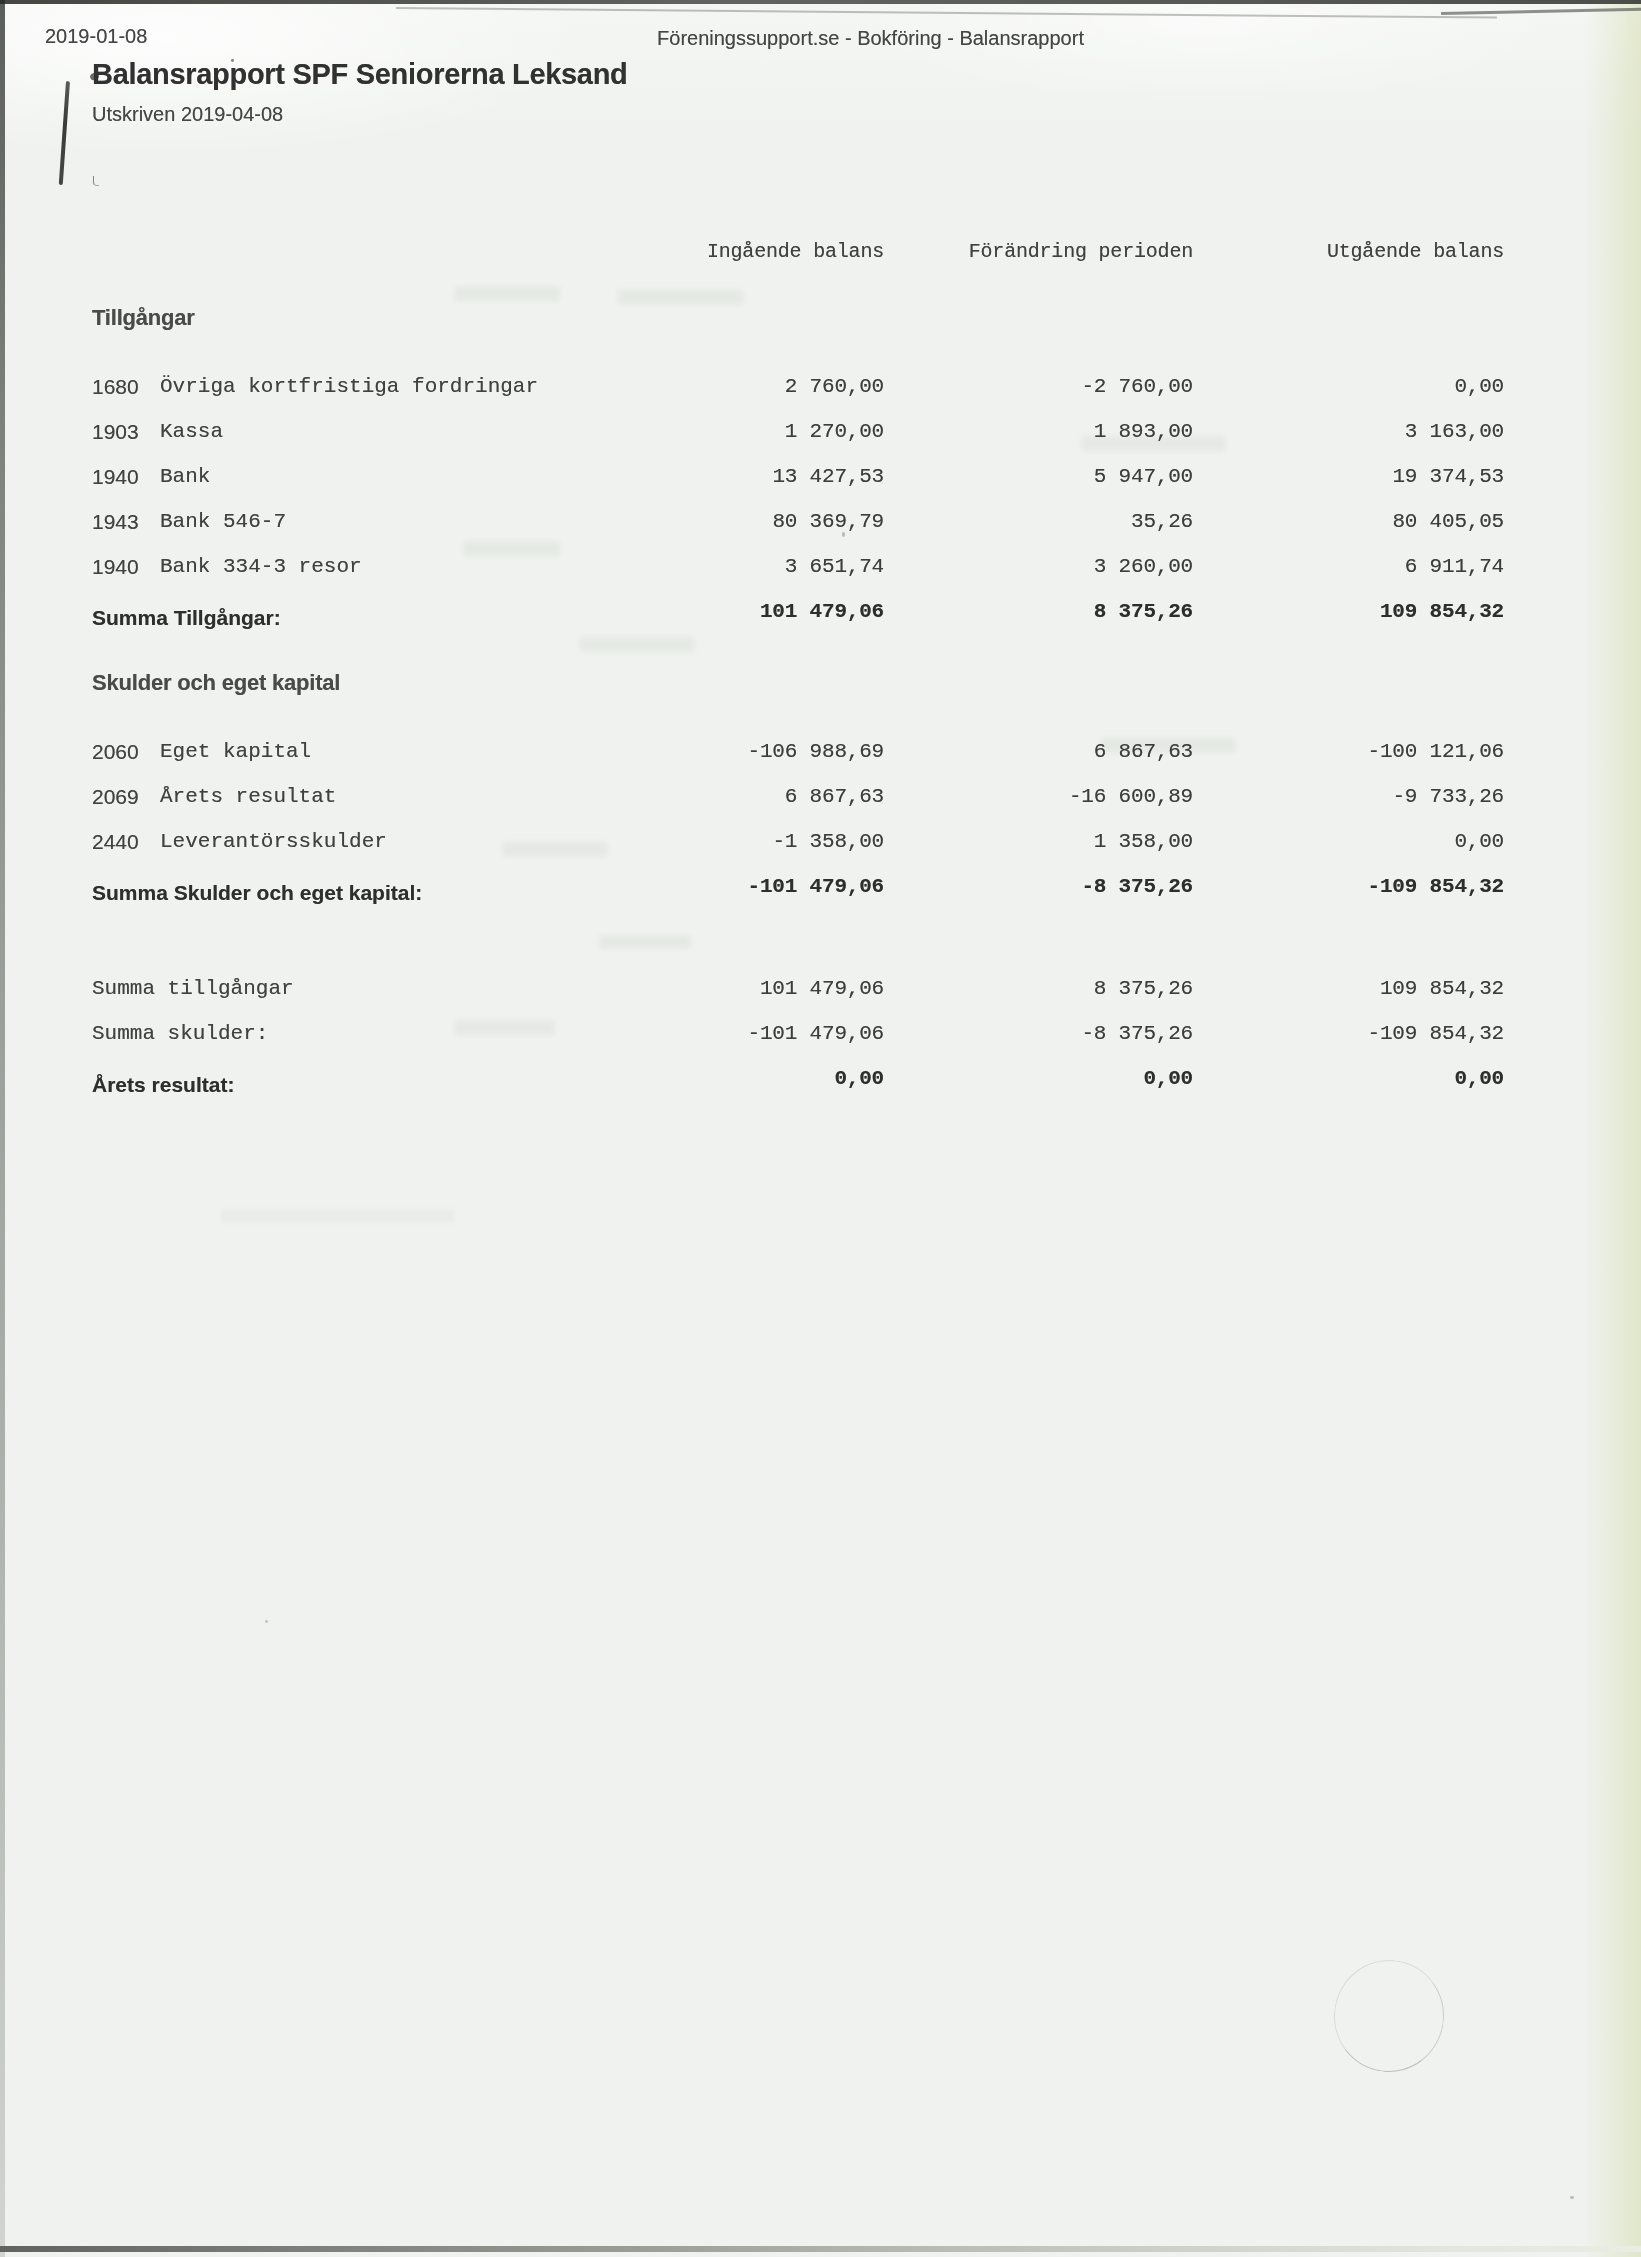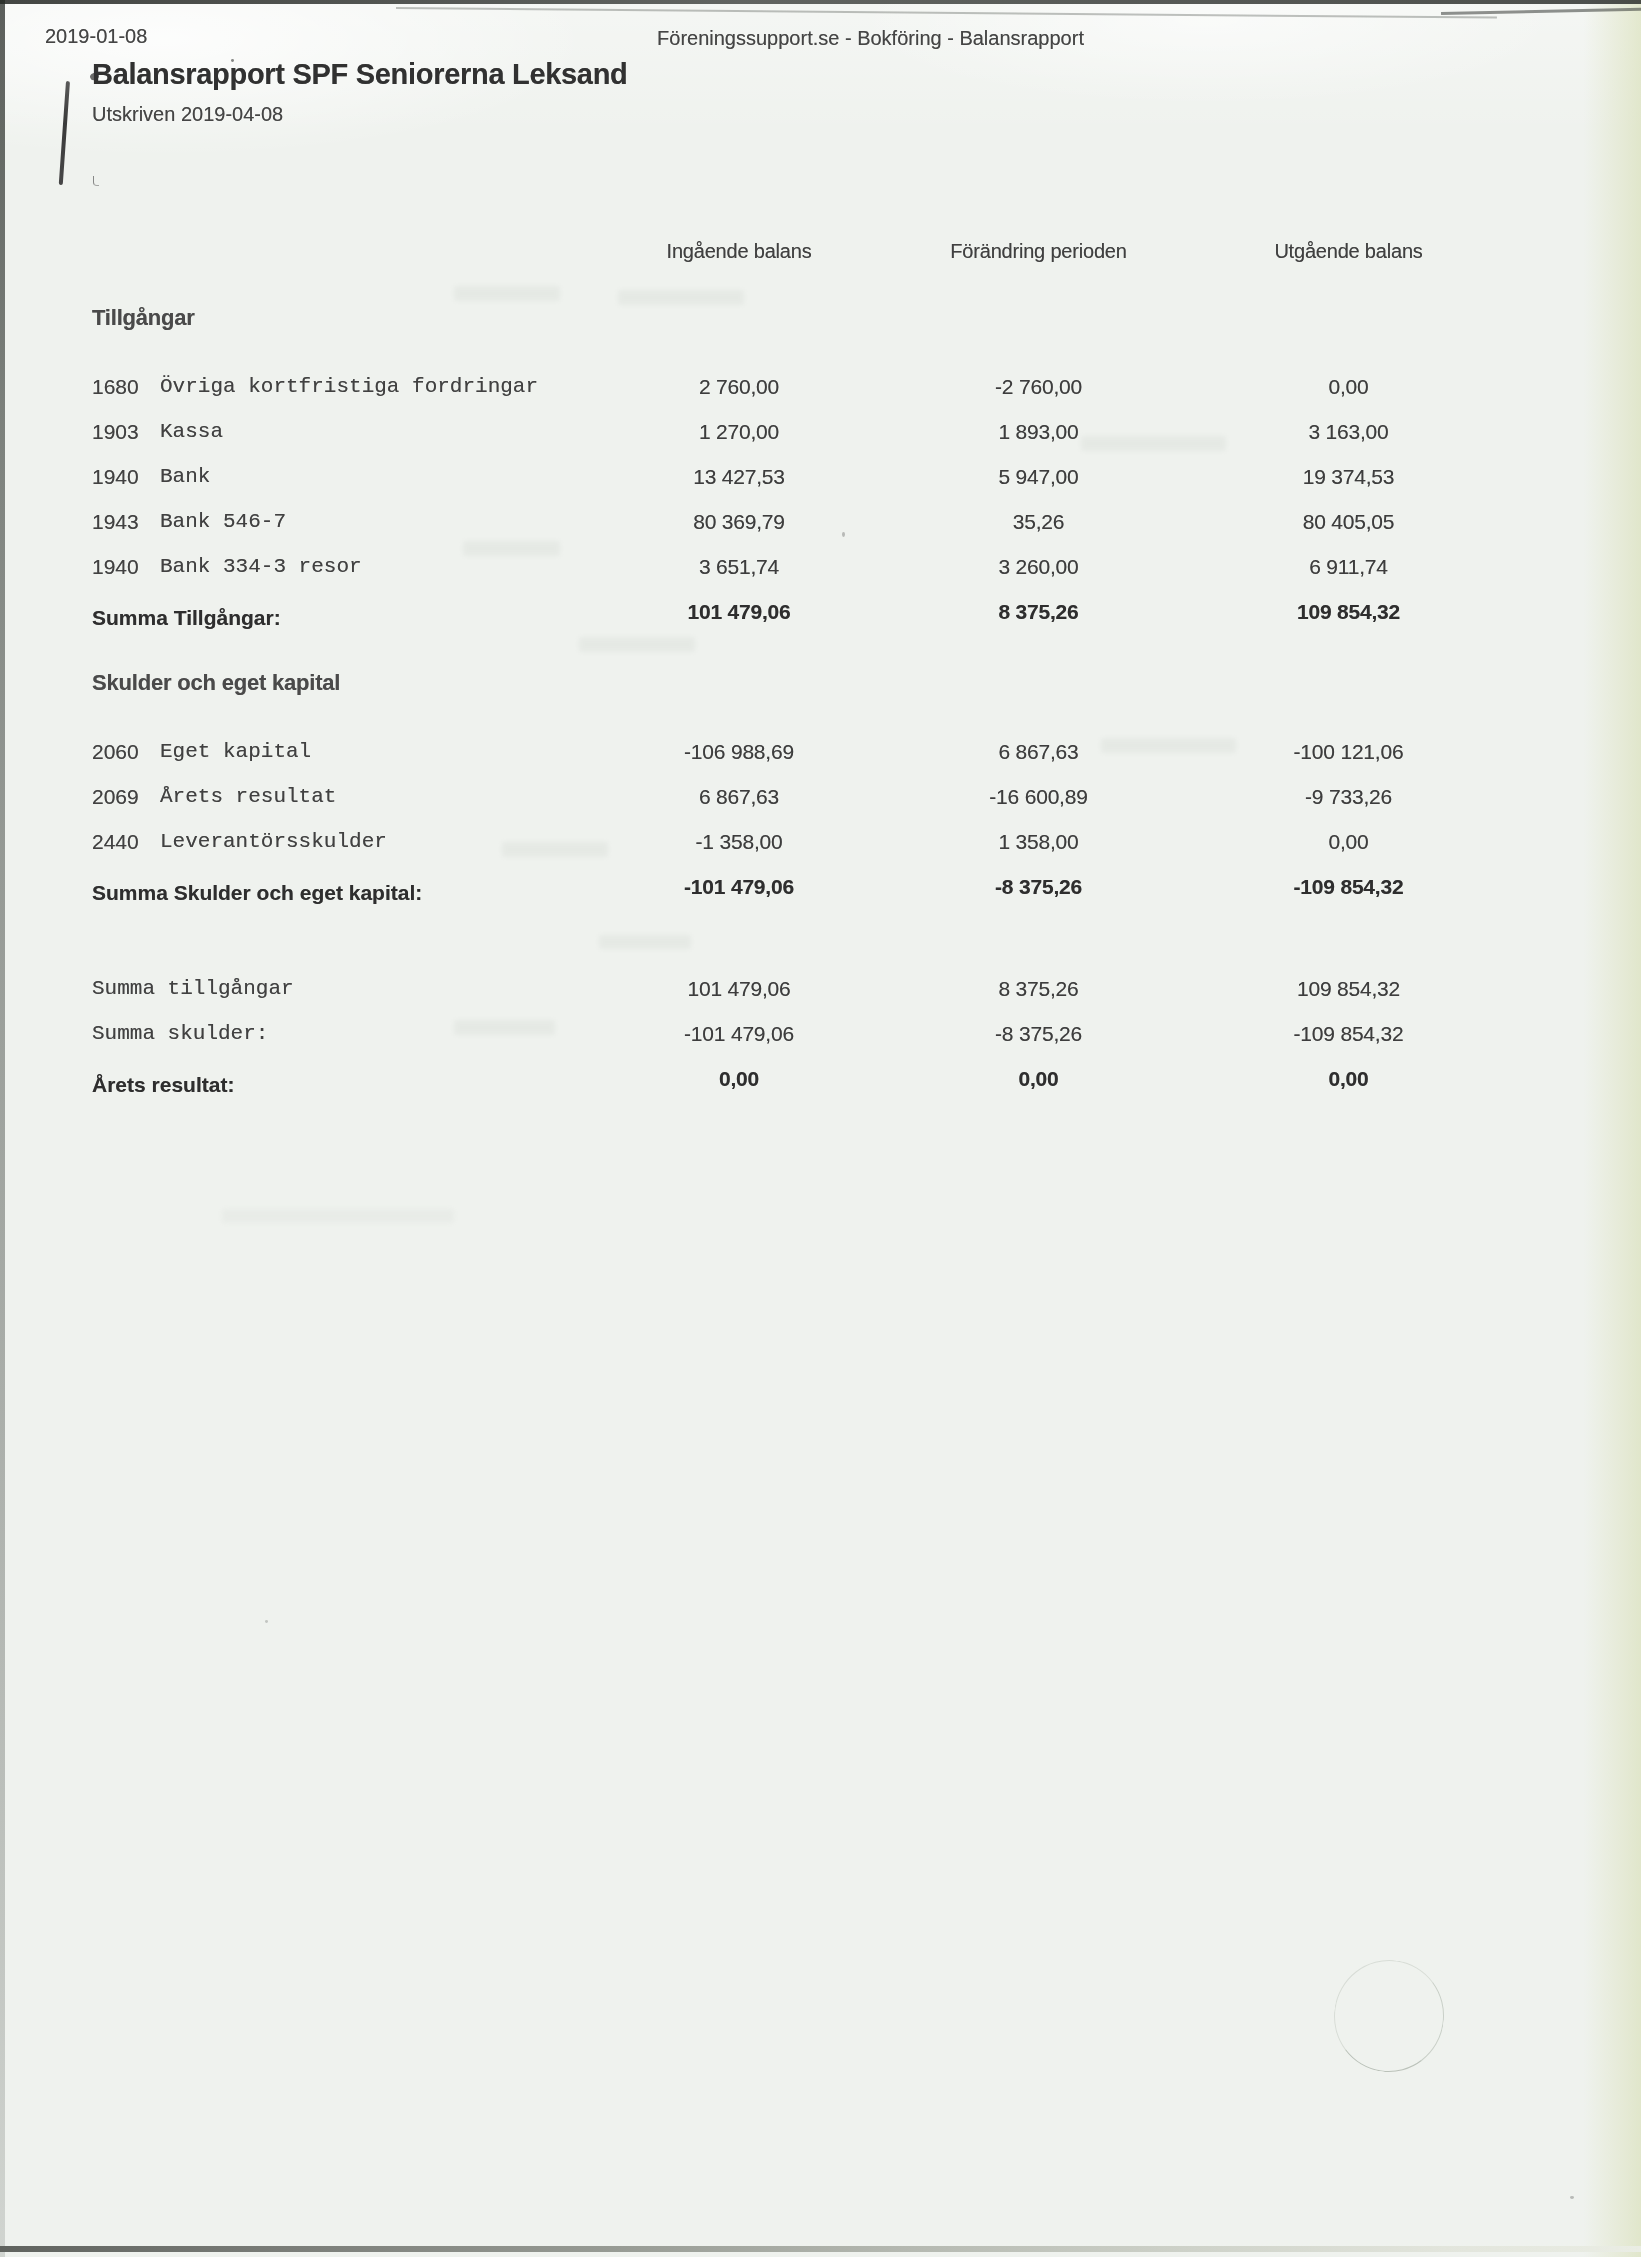--- a/index.html
+++ b/index.html
@@ -44,21 +44,21 @@
   .t{position:absolute;white-space:nowrap;}
   .meta-date{left:45px;top:25px;font-size:20px;color:#454545;}
   .meta-center{left:100px;right:0;top:27px;text-align:center;font-size:20px;color:#454545;}
   .doc-title{left:92px;top:58px;font-size:29px;font-weight:bold;color:#313131;letter-spacing:-0.3px;}
   .doc-printed{left:92px;top:103px;font-size:20px;color:#454545;}
   
   .grid-row{display:grid;grid-template-columns:68px 434px 290px 309px 311px;align-items:center;height:45px;}
   .colheads{position:absolute;left:92px;top:232px;width:1412px;height:39px;}
   .colheads .cell{font-size:20px;color:#404040;}
   .cell{white-space:nowrap;}
-  .num{text-align:center;font-size:21px;color:#3d3d3d;letter-spacing:-0.2px;}
+  .num{text-align:right;font-size:21px;color:#3d3d3d;letter-spacing:-0.2px;font-family:Liberation Mono, monospace;}
   .acct{font-size:21px;color:#414141;}
   .nm{font-size:21px;color:#414141;font-family:Liberation Mono, monospace;}
   .section{position:absolute;left:92px;width:1412px;}
   .sec-1{top:307px;}
   .sec-2{top:672px;}
   .sec-3{top:966px;}
   .sec-head{font-size:22px;font-weight:bold;color:#4a4a4a;line-height:22px;margin-bottom:35px;letter-spacing:-0.2px;}
   .sec-3 .sec-head{margin-bottom:20px;}
   .sum-row .cell{font-weight:bold;color:#2e2e2e;}
   .sum-label{grid-column:1 / 3;font-size:21px;margin-top:13px;}

